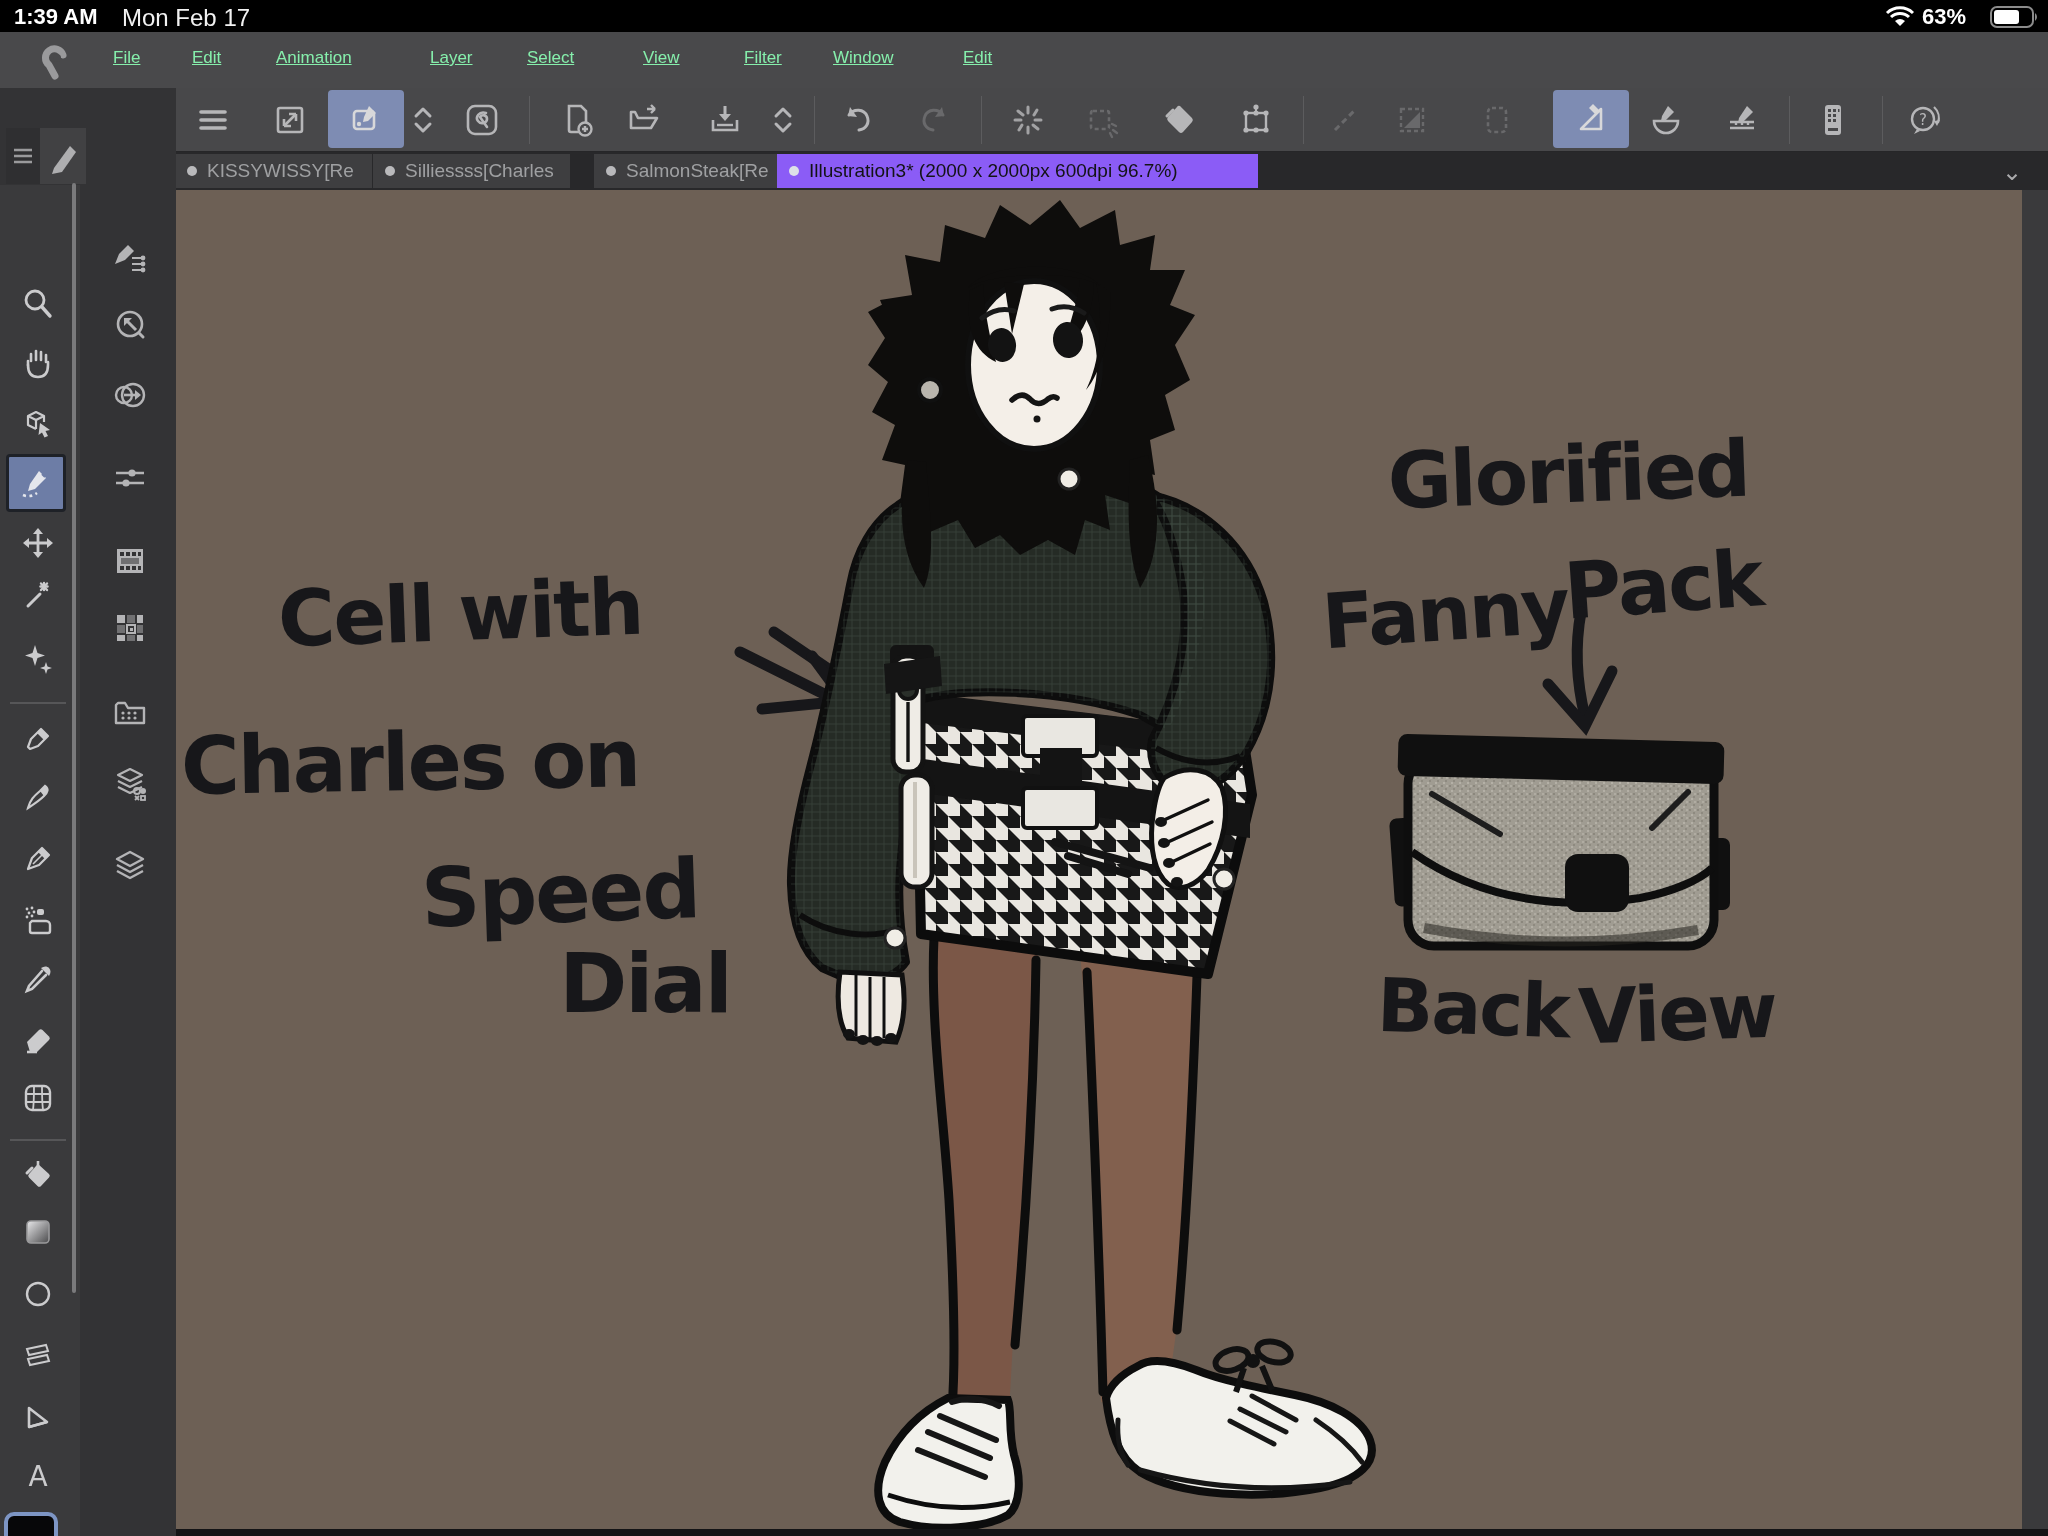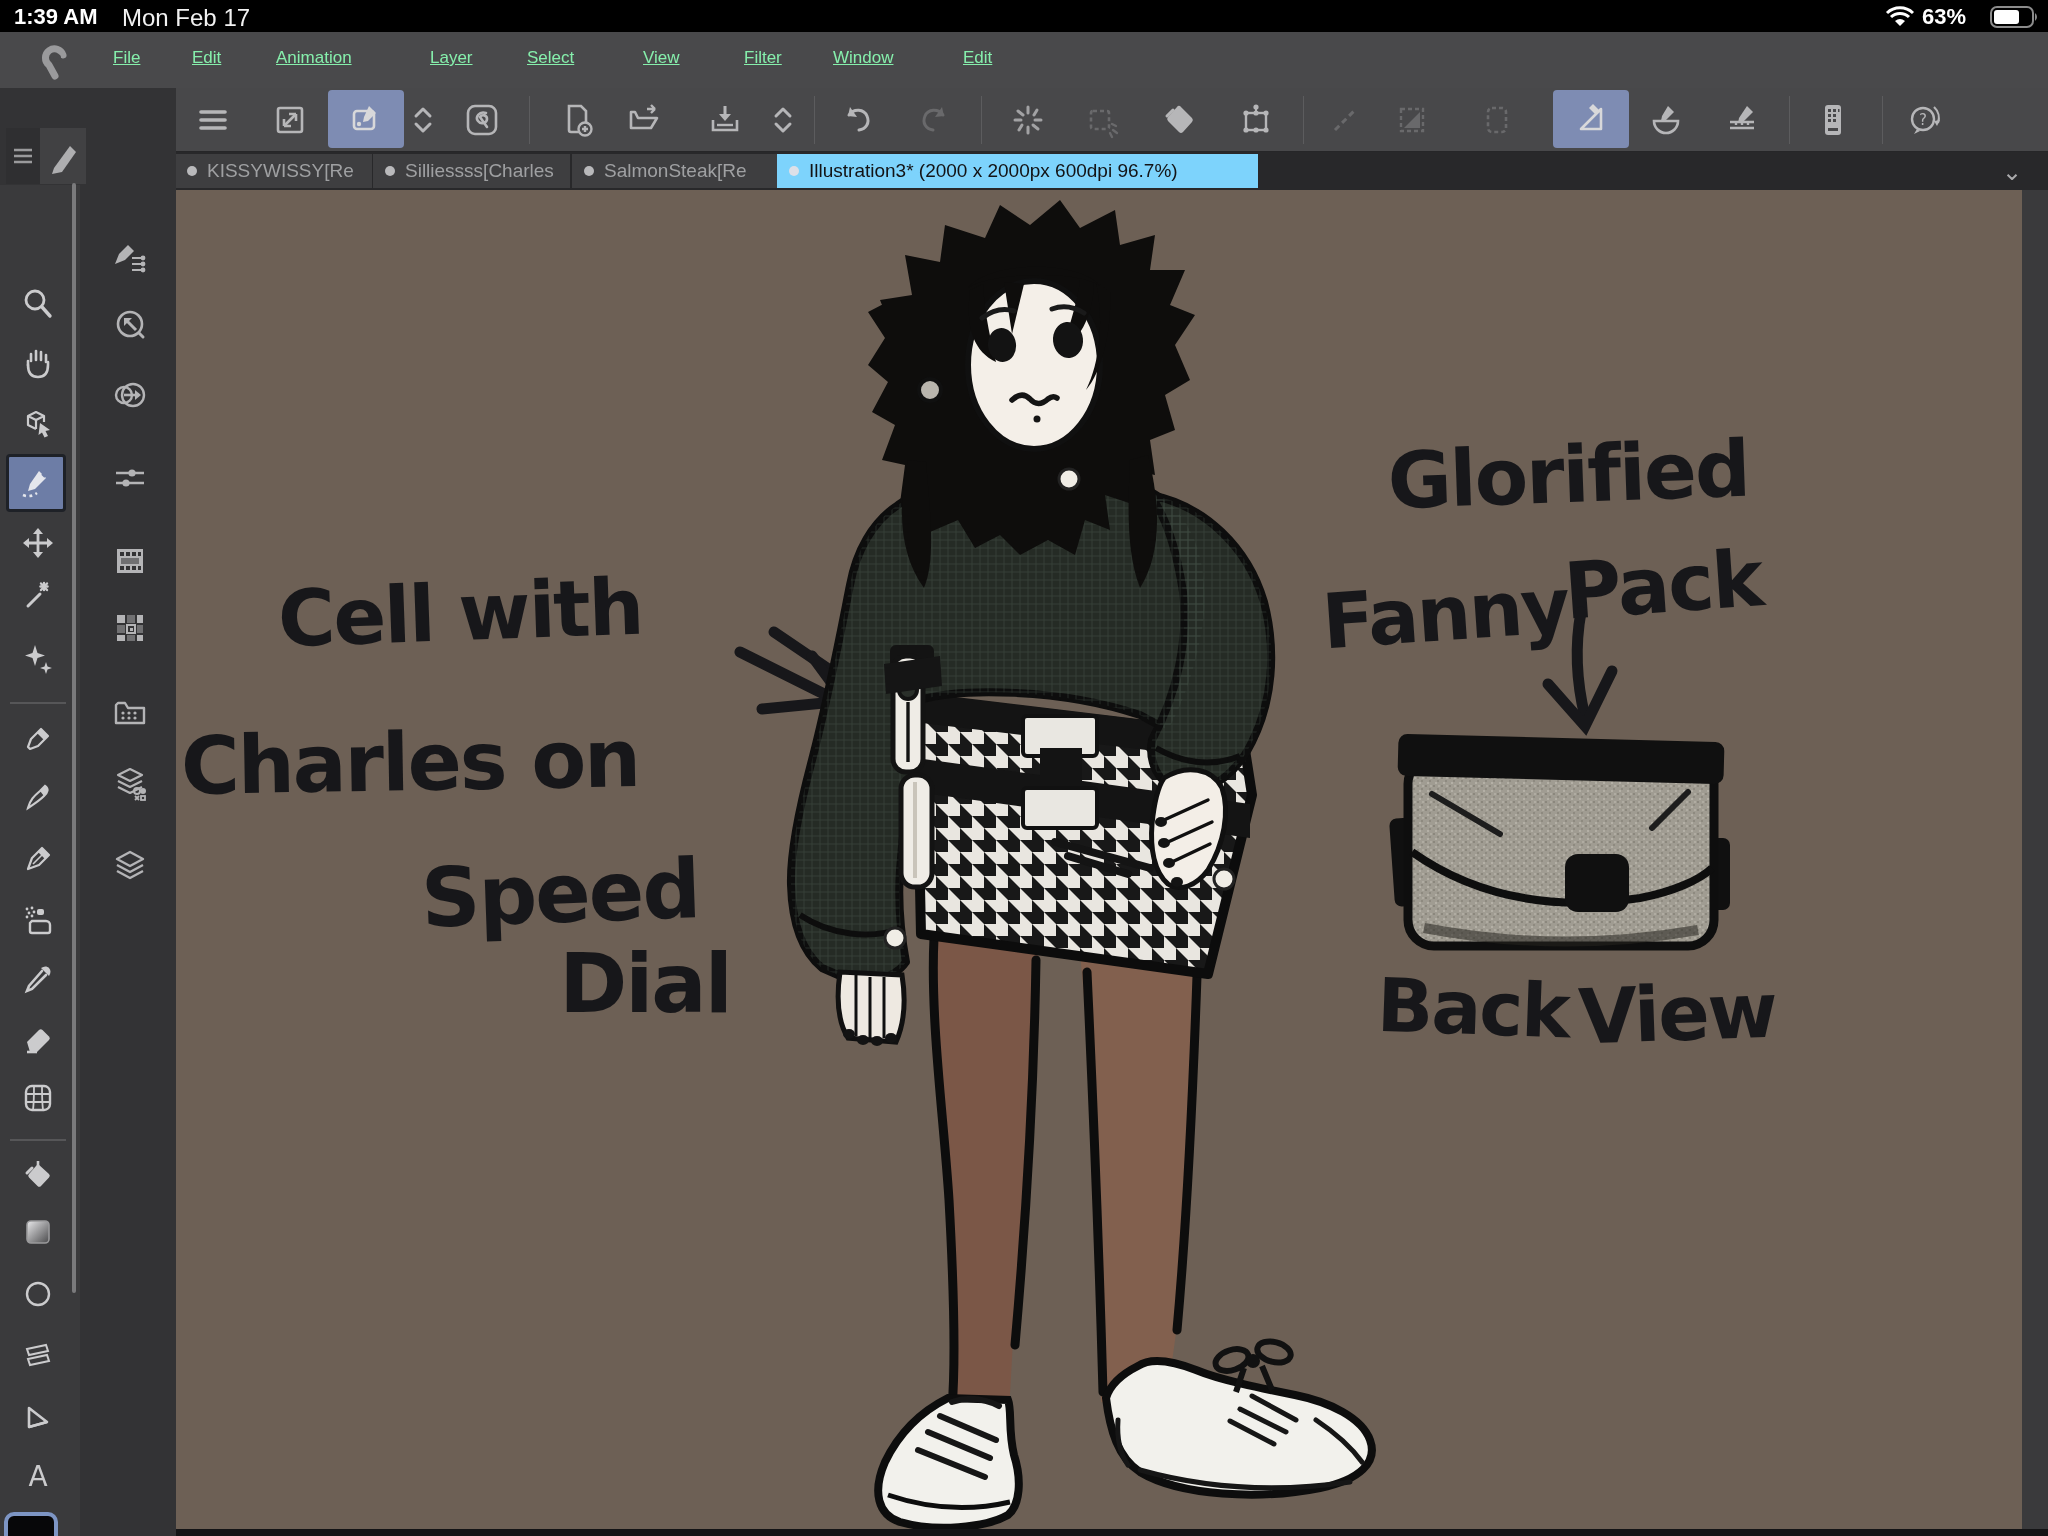--- a/index.html
+++ b/index.html
@@ -12,21 +12,21 @@
   #menubar { position:absolute; left:0; top:32px; width:2048px; height:56px; background:#49494b; }
   .menu-item { position:absolute; top:16px; font-size:17px; color:#86efac;text-decoration:underline; }
   #toolbar { position:absolute; left:0; top:88px; width:2048px; height:64px; background:#48484a; border-bottom:1px solid #262628; }
   #toolbar .leftseg { position:absolute; left:0; top:0; width:176px; height:64px; background:#424244; color:#8f8f91; }
   .tb-ic { position:absolute; top:10px; width:44px; height:44px; display:flex; align-items:center; justify-content:center; }
   .tb-ic.sel { background:#7e8cb3; border-radius:4px; top:2px; height:58px; }
   .tb-div { position:absolute; top:8px; width:1px; height:48px; background:#5c5c5e; }
   #tabbar { position:absolute; left:0; top:152px; width:2048px; height:38px; background:#28282a; }
   .tab { position:absolute; top:2px; height:34px; background:#3e3e40; color:#9fa0a2; font-size:19px; overflow:hidden; white-space:nowrap; display:flex; align-items:center; padding-left:12px; }
   .tab .dot { width:10px; height:10px; border-radius:50%; background:#b9b9bb; margin-right:10px; flex:0 0 auto; }
-  .tab.active { background:#7dd3fc; color:#131315; }
+  .tab.active { background:#8b5cf6; color:#131315; }
   .tab.active .dot { background:#dde0e8; }
   #sidebar { position:absolute; left:0; top:88px; width:176px; height:1448px; background:#333335; }
   #col1 { position:absolute; left:0; top:97px; width:80px; height:1351px; background:#3a3a3c; }
   .sb-arrows { position:absolute; top:4px; color:#8f8f91; font-size:22px; }
   .hdr-tab { position:absolute; top:40px; height:56px; }
   .sb-ic { position:absolute; width:60px; height:58px; display:flex; align-items:center; justify-content:center; }
   .sb-sel { background:#6d7da6; border:3px solid #1e2127; border-radius:4px; }
   .sb-div { position:absolute; left:10px; width:56px; height:2px; background:#565658; }
   .scrollbar { position:absolute; left:72px; top:95px; width:4px; height:1110px; background:#7a7a7c; border-radius:2px; }
   #canvas { position:absolute; left:176px; top:190px; width:1846px; height:1340px; background:#6d6055; }
@@ -269,21 +269,21 @@
 
 <div id="tabbar">
   <div class="tab" style="left:175px;width:197px">
       <span class="dot"></span>
       <span>KISSYWISSY[Re</span>
     </div>
   <div class="tab" style="left:373px;width:197px">
       <span class="dot"></span>
       <span>Silliessss[Charles</span>
     </div>
-  <div class="tab" style="left:572px;width:228px">
+  <div class="tab" style="left:594px;width:228px">
       <span class="dot"></span>
       <span>SalmonSteak[Re</span>
     </div>
   <div class="tab active" style="left:777px;width:481px">
       <span class="dot"></span>
       <span>Illustration3* (2000 x 2000px 600dpi 96.7%)</span>
     </div>
   <span class="chev-down">⌄</span>
 </div>
 

